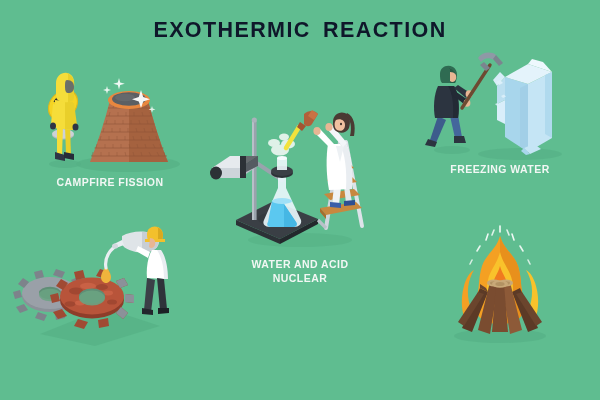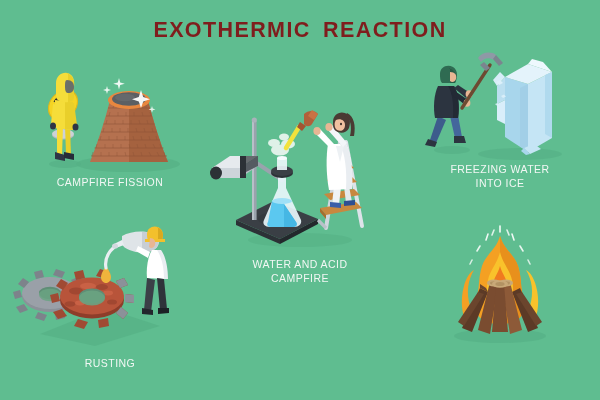--- a/index.html
+++ b/index.html
@@ -19,29 +19,30 @@
     height: 400px;
     background: #5fbd90;
     overflow: hidden;
   }
   #title {
     position: absolute;
     top: 18px;
     left: 0;
     width: 600px;
     text-align: center;
-    color: #7f1d1d;
+    color: #0f172a;
     font-size: 21.5px;
     font-weight: bold;
     letter-spacing: 1.4px;
     word-spacing: 5px;
     font-family: "Liberation Sans", sans-serif;
   }
   .panel {
     position: absolute;
+    font-weight: bold;
   }
   .caption {
     position: absolute;
     color: #f2f7f4;
     font-size: 10.5px;
     letter-spacing: 0.45px;
     text-align: center;
     line-height: 14px;
     width: 100%;
     left: 0;
@@ -204,21 +205,20 @@
 
         <path d="M62 66 L90 23" stroke="#6d4a32" stroke-width="3.4" fill="none" stroke-linecap="round"></path>
 
         <path d="M78 16 C82 10 91 9 96 13 L94 18 C89 15 84 16 81 20 Z" fill="#8f99a6"></path>
         <path d="M96 13 L103 21 L99 24 L93 17 Z" fill="#7b858f"></path>
         <path d="M84 20 L90 26 L86 29 L80 23 Z" fill="#7b858f"></path>
       </g>
     </svg>
     <div class="caption" id="cap-freezing">
       <div>FREEZING WATER</div>
-      <div>INTO ICE</div>
     </div>
   </div>
 
   <div class="panel" id="panel-wateracid">
     <svg class="art" width="200" height="155" viewBox="0 0 200 155">
       <ellipse cx="100" cy="140" rx="52" ry="7" fill="#55b186" opacity="0.6"></ellipse>
 
       <g>
         <path d="M36 120 L74 101 L118 119 L80 139 Z" fill="#3a3f45"></path>
         <path d="M36 120 L36 125 L80 144 L80 139 Z" fill="#2c3136"></path>
@@ -293,21 +293,21 @@
         <path d="M145 16 C151 18 152 28 150 36 L154 36 C156 26 154 16 147 13 Z" fill="#4a3a33"></path>
         <ellipse cx="141" cy="24" rx="1" ry="1.3" fill="#3a2e28"></ellipse>
 
         <path d="M104 14 C108 10 115 10 118 14 L112 24 C110 27 106 27 104 24 Z" fill="#b0603a"></path>
         <path d="M112 10 L118 14 L114 20 L108 16 Z" fill="#c97244"></path>
         <path d="M100 22 L106 26 L102 31 L97 27 Z" fill="#a35432"></path>
       </g>
     </svg>
     <div class="caption" id="cap-wateracid">
       <div>WATER AND ACID</div>
-      <div>CAMPFIRE</div>
+      <div>NUCLEAR</div>
     </div>
   </div>
 
   <div class="panel" id="panel-rusting">
     <svg class="art" width="200" height="130" viewBox="0 0 200 130">
 
       <path d="M30 112 L95 86 L150 104 L85 124 Z" fill="#55b186" opacity="0.75"></path>
 
       <g transform="translate(40,74)">
         <g fill="#8b9199">
@@ -392,21 +392,20 @@
         <path d="M140 16 C144 16 146 19 145 23 C144 26 141 27 139 25 Z" fill="#e8b694"></path>
 
         <path d="M140 30 L128 24 L126 29 L138 36 Z" fill="#ffffff"></path>
 
         <path d="M137 56 L134 88 L141 90 L145 58 Z" fill="#3b3f47"></path>
         <path d="M147 56 L150 88 L157 87 L154 57 Z" fill="#2f333a"></path>
         <path d="M132 86 L132 92 L143 93 L143 88 Z" fill="#23272d"></path>
         <path d="M148 86 L148 92 L159 91 L159 86 Z" fill="#1d2126"></path>
       </g>
     </svg>
-    <div class="caption" id="cap-rusting">RUSTING</div>
   </div>
 
   <div class="panel" id="panel-campfire">
     <svg class="art" width="200" height="130" viewBox="0 0 200 130">
       <ellipse cx="100" cy="114" rx="46" ry="7" fill="#55b186" opacity="0.7"></ellipse>
 
       <g>
         <path d="M100 14 C104 28 114 32 118 44 C122 56 120 66 124 78 C128 90 120 102 100 102
                  C80 102 72 90 76 78 C80 66 78 56 82 44 C86 32 96 28 100 14 Z" fill="#f4a023"></path>
         <path d="M100 14 C104 28 114 32 118 44 C122 56 120 66 124 78 C128 90 120 102 100 102

